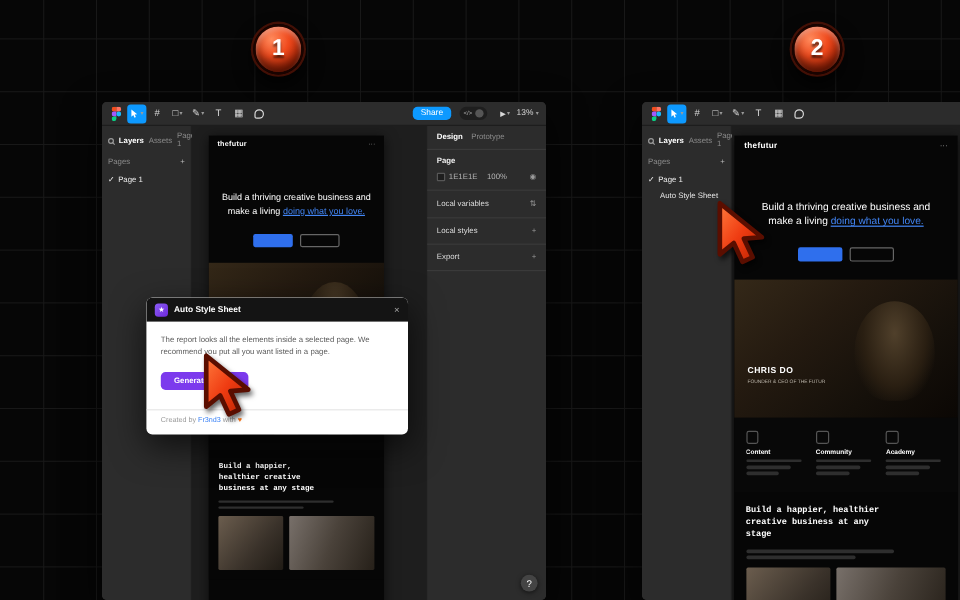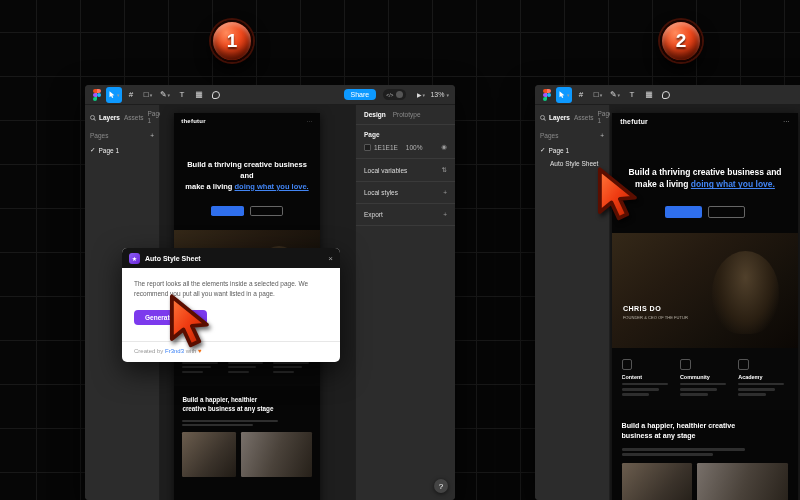--- a/index.html
+++ b/index.html
@@ -57,42 +57,42 @@
 
   
   .canvas { flex:1; background:#1e1e1e; position:relative; overflow:hidden; }
   .site { position:absolute; background:#060606; color:#fff; box-shadow:0 2px 10px rgba(0,0,0,.65); }
   .fig1 .site { left:14px; top:8px; width:146px; font-size:6px; }
   .fig2 .site { left:2px; top:8px; width:186px; font-size:6.8px; }
   .s-nav { height:2.6em; display:flex; align-items:center; justify-content:space-between; padding:0 1.2em; }
   .s-logo { font-weight:bold; font-size:1em; letter-spacing:.04em; }
   .s-dots { color:#8a8a8a; }
   .s-hero { text-align:center; padding:5.2em 1em 1em; }
-  .s-h { font-size:1.25em; font-weight:bold; line-height:1.45; }
+  .s-h { font-size:1.25em; font-weight:normal; line-height:1.45; }
   .s-link { color:#4285f4; text-decoration:underline; }
   .s-pills { display:flex; justify-content:center; gap:.9em; padding:1.3em 0 2.2em; }
   .s-pill { width:5.5em; height:1.7em; border-radius:.3em; }
   .s-pill.b { background:#2f6fed; }
   .s-pill.o { border:1px solid #666; }
   .s-photo { height:17em; position:relative;
     background:linear-gradient(140deg,#342818 0%,#241a10 35%,#15100a 70%,#0b0704 100%);padding-left:16px; }
   .s-photo::after { content:""; position:absolute; right:10%; top:16%; width:36%; height:72%;
     background:radial-gradient(ellipse at 50% 32%, #50402b 0%, #2a1f12 55%, rgba(0,0,0,0) 78%);
     border-radius:50% 50% 42% 42%; }
   .s-person { position:absolute; left:1.6em; bottom:4.2em; }
   .s-pname { font-weight:bold; font-size:1.05em; letter-spacing:.06em; }
   .s-ptitle { font-size:.6em; color:#b9b3a8; margin-top:.4em; }
   .s-cols { display:flex; gap:1.2em; padding:1.6em 1.4em 1.8em; background:#080808; }
   .s-col { flex:1; min-width:0; }
   .s-colic { width:1.6em; height:1.6em; border:1px solid #555; border-radius:.3em; margin-bottom:.6em; }
   .s-collab { font-weight:bold; font-size:.8em; margin-bottom:.55em; white-space:nowrap; overflow:hidden; }
   .bar { height:.34em; background:#2e2e2e; border-radius:.2em; margin-bottom:.4em; }
   .w9 { width:92%; } .w7 { width:74%; } .w5 { width:55%; }
   .s-mid { padding:1.7em 1.4em 1.4em; background:#060606; }
-  .s-midh { font-size:1.05em; font-weight:bold; width:72%; line-height:1.4; margin-bottom:.9em; }
+  .s-midh { font-size:1.05em; font-weight:bold; width:72%; line-height:1.4; margin-bottom:.9em;font-family:Liberation Mono, monospace; }
   .s-photos { display:flex; gap:.8em; margin-top:1em; }
   .s-ph { height:7.5em; border-radius:.2em; }
   .s-ph.p1 { flex:1; background:linear-gradient(130deg,#6b5d4e,#3a322a 60%,#201b15); }
   .s-ph.p2 { flex:1.3; background:linear-gradient(110deg,#78706a,#4a423a 50%,#262019); }
   .s-member { padding:2.6em 1em 2.8em; text-align:center; }
 
   
   .rpanel { flex:0 0 100px; width:100px; background:#2c2c2c; border-left:1px solid #1f1f1f;
     font-size:6.5px; color:#b4b4b4; position:relative; }
   .rp-tabs { display:flex; gap:7px; padding:6px 8px; border-bottom:1px solid #3a3a3a; }

